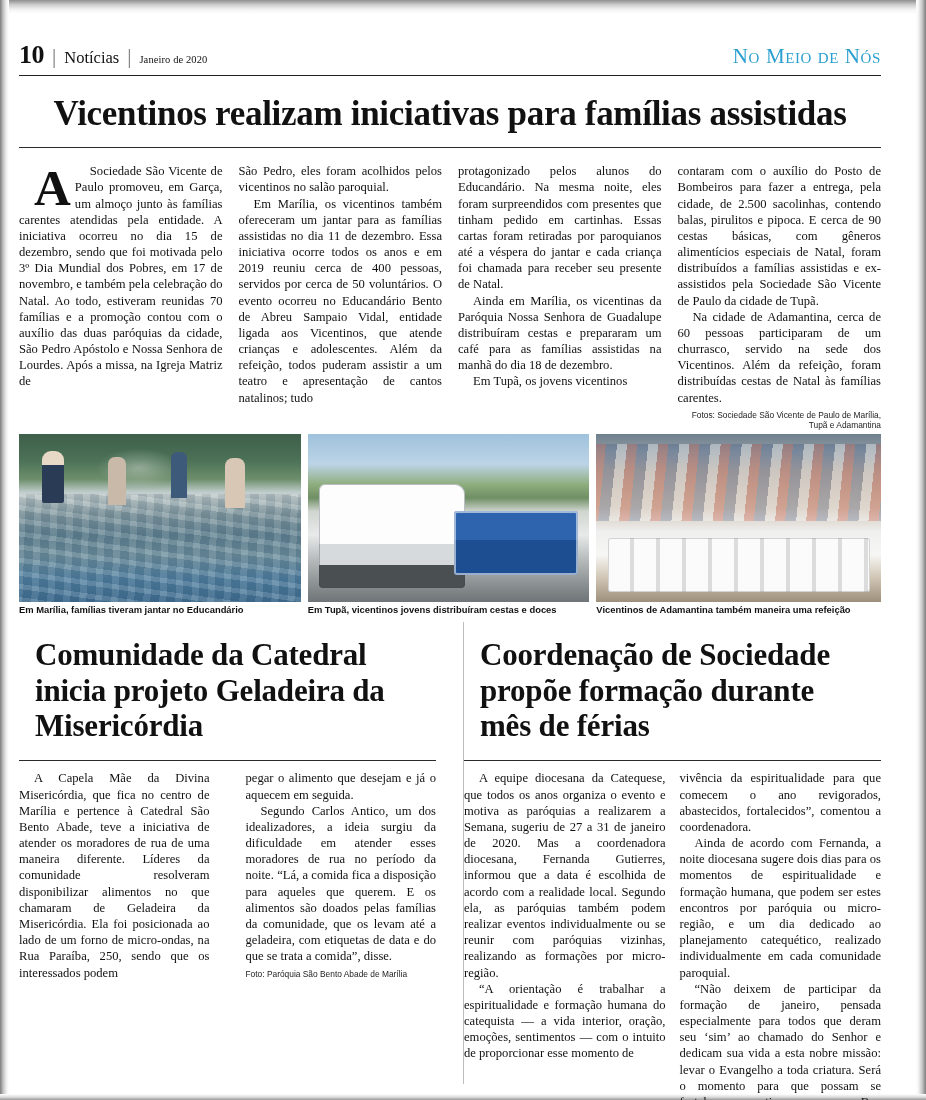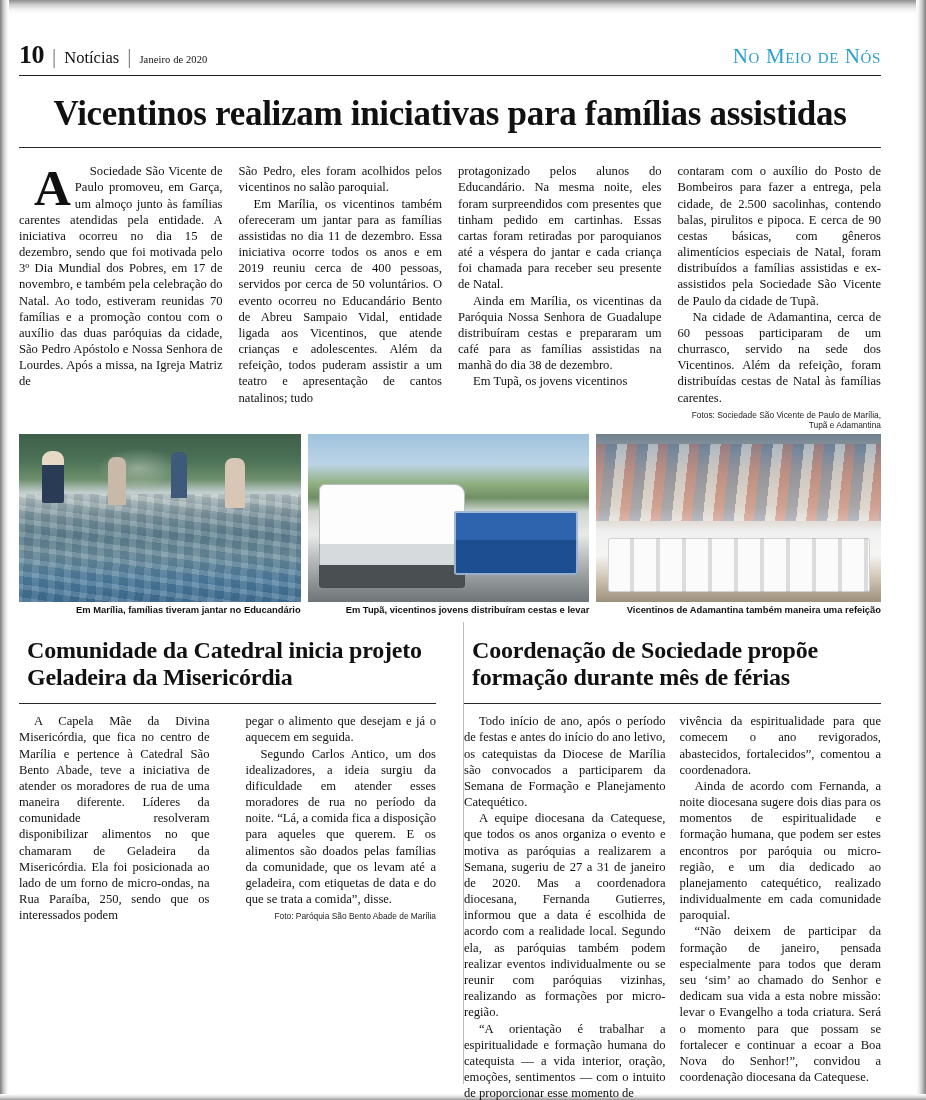--- a/index.html
+++ b/index.html
@@ -132,42 +132,41 @@
   }
   .dropcap-para { text-indent: 0; }
 
   .credit {
     font-family: "Liberation Sans", "DejaVu Sans", sans-serif;
     font-size: 8.4px;
     text-align: right;
     color: #222;
     margin-top: 4px;
   }
-  .credit.left-credit { text-align: right; }
+  .credit.left-credit { text-align: left; }
 
   
   .photo-row {
     display: flex;
     gap: 7px;
     margin-top: 4px;
   }
   .photo {
     position: relative;
     overflow: hidden;
     background: #b9c0c4;
   }
   .caption {
     font-family: "Liberation Sans", "DejaVu Sans", sans-serif;
     font-size: 9.4px;
     font-weight: bold;
     color: #111;
     margin-top: 3px;
     line-height: 1.15;
     white-space: nowrap;
-    text-align: right;
   }
 
   
   .ph-hall {
     background:
       radial-gradient(ellipse 60px 28px at 120px 34px, rgba(255,255,255,.35), transparent 70%),
       linear-gradient(180deg, #3e5f4a 0%, #4c7257 16%, #6e8f6c 27%, #c3cfd0 35%, #7f99a3 48%, #5e8294 60%, #6a8fa0 72%, #4d7fa3 86%, #3c6e95 100%);
   }
   .ph-hall::before {
     content:"";
@@ -235,23 +234,23 @@
   .ph-fridge::after {
     content:"";
     position:absolute; left:3%; bottom:0; width:16%; height:62%;
     background: linear-gradient(180deg,#6b5b4e 0 24%, #2f3a4e 24% 100%);
     border-radius:8px 8px 0 0;
     box-shadow: 104px 4px 0 -2px #3a4a3e, 196px -4px 0 -3px #55606d, 300px 2px 0 -1px #7a6a58;
   }
 
   
   h2.headline-sub {
-    font-size: 24px;
-    font-weight: bold;
-    margin: 8px;
+    font-size: 31px;
+    font-weight: bold;
+    margin: 16px;
     line-height: 1.16;
     letter-spacing: -0.2px;
   }
   .sub-block { margin-top: 21px; }
   .sub-rule { border-bottom: 1px solid #2a2a2a; margin-top: 11px; }
   .bottom-grid {
     display: grid;
     grid-template-columns: 1fr 1fr;
     column-gap: 28px;
   }
@@ -292,38 +291,38 @@
       <div class="cols-4">
         <div class="col">
           <p class="dropcap-para">A Sociedade São Vicente de Paulo promoveu, em Garça, um almoço junto às famílias carentes atendidas pela entidade. A iniciativa ocorreu no dia 15 de dezembro, sendo que foi motivada pelo 3º Dia Mundial dos Pobres, em 17 de novembro, e também pela celebração do Natal. Ao todo, estiveram reunidas 70 famílias e a promoção contou com o auxílio das duas paróquias da cidade, São Pedro Apóstolo e Nossa Senhora de Lourdes. Após a missa, na Igreja Matriz de</p>
         </div>
         <div class="col">
           <p class="noindent">São Pedro, eles foram acolhidos pelos vicentinos no salão paroquial.</p>
           <p>Em Marília, os vicentinos também ofereceram um jantar para as famílias assistidas no dia 11 de dezembro. Essa iniciativa ocorre todos os anos e em 2019 reuniu cerca de 400 pessoas, servidos por cerca de 50 voluntários. O evento ocorreu no Educandário Bento de Abreu Sampaio Vidal, entidade ligada aos Vicentinos, que atende crianças e adolescentes. Além da refeição, todos puderam assistir a um teatro e apresentação de cantos natalinos; tudo</p>
         </div>
         <div class="col">
           <p class="noindent">protagonizado pelos alunos do Educandário. Na mesma noite, eles foram surpreendidos com presentes que tinham pedido em cartinhas. Essas cartas foram retiradas por paroquianos até a véspera do jantar e cada criança foi chamada para receber seu presente de Natal.</p>
-          <p>Ainda em Marília, os vicentinas da Paróquia Nossa Senhora de Guadalupe distribuíram cestas e prepararam um café para as famílias assistidas na manhã do dia 38 de dezembro.</p>
+          <p>Ainda em Marília, os vicentinas da Paróquia Nossa Senhora de Guadalupe distribuíram cestas e prepararam um café para as famílias assistidas na manhã do dia 18 de dezembro.</p>
           <p>Em Tupã, os jovens vicentinos</p>
         </div>
         <div class="col">
           <p class="noindent">contaram com o auxílio do Posto de Bombeiros para fazer a entrega, pela cidade, de 2.500 sacolinhas, contendo balas, pirulitos e pipoca. E cerca de 90 cestas básicas, com gêneros alimentícios especiais de Natal, foram distribuídos a famílias assistidas e ex-assistidos pela Sociedade São Vicente de Paulo da cidade de Tupã.</p>
           <p>Na cidade de Adamantina, cerca de 60 pessoas participaram de um churrasco, servido na sede dos Vicentinos. Além da refeição, foram distribuídas cestas de Natal às famílias carentes.</p>
           <div class="credit">Fotos: Sociedade São Vicente de Paulo de Marília, Tupã e Adamantina</div>
         </div>
       </div>
 
       <div class="photo-row">
         <div style="width:283px;">
           <div class="photo ph-hall" style="height:168px;"></div>
           <div class="caption">Em Marília, famílias tiveram jantar no Educandário</div>
         </div>
         <div style="width:283px;">
           <div class="photo ph-truck" style="height:168px;"></div>
-          <div class="caption">Em Tupã, vicentinos jovens distribuíram cestas e levar</div>
+          <div class="caption">Em Tupã, vicentinos jovens distribuíram cestas e doces</div>
         </div>
         <div style="width:286px;">
           <div class="photo ph-serve" style="height:168px;"></div>
           <div class="caption">Vicentinos de Adamantina também maneira uma refeição</div>
         </div>
       </div>
 
       <div class="bottom-grid">
 
         <div>
@@ -343,21 +342,20 @@
           </div>
         </div>
 
         <div>
           <div class="sub-block">
             <h2 class="headline-sub">Coordenação de Sociedade propõe formação durante mês de férias</h2>
           </div>
           <div class="sub-rule"></div>
           <div class="cols-2" style="margin-top:9px;">
             <div class="col">
-              <p>Todo início de ano, após o período de festas e antes do início do ano letivo, os catequistas da Diocese de Marília são convocados a participarem da Semana de Formação e Planejamento Catequético.</p>
               <p>A equipe diocesana da Catequese, que todos os anos organiza o evento e motiva as paróquias a realizarem a Semana, sugeriu de 27 a 31 de janeiro de 2020. Mas a coordenadora diocesana, Fernanda Gutierres, informou que a data é escolhida de acordo com a realidade local. Segundo ela, as paróquias também podem realizar eventos individualmente ou se reunir com paróquias vizinhas, realizando as formações por micro-região.</p>
               <p>“A orientação é trabalhar a espiritualidade e formação humana do catequista — a vida interior, oração, emoções, sentimentos — com o intuito de  proporcionar esse momento de</p>
             </div>
             <div class="col">
               <p class="noindent">vivência da espiritualidade para que comecem o ano revigorados, abastecidos, fortalecidos”, comentou a coordenadora.</p>
               <p>Ainda de acordo com Fernanda, a noite diocesana sugere dois dias para os momentos de espiritualidade e formação humana, que podem ser estes encontros por paróquia ou micro-região, e um dia dedicado ao planejamento catequético, realizado individualmente em cada comunidade paroquial.</p>
               <p>“Não deixem de participar da formação de janeiro, pensada especialmente para todos que deram seu ‘sim’ ao chamado do Senhor e dedicam sua vida a esta nobre missão: levar o Evangelho a toda criatura. Será o momento para que possam se fortalecer e continuar a ecoar a Boa Nova do Senhor!”, convidou a coordenação diocesana da Catequese.</p>
             </div>
           </div>
         </div>

